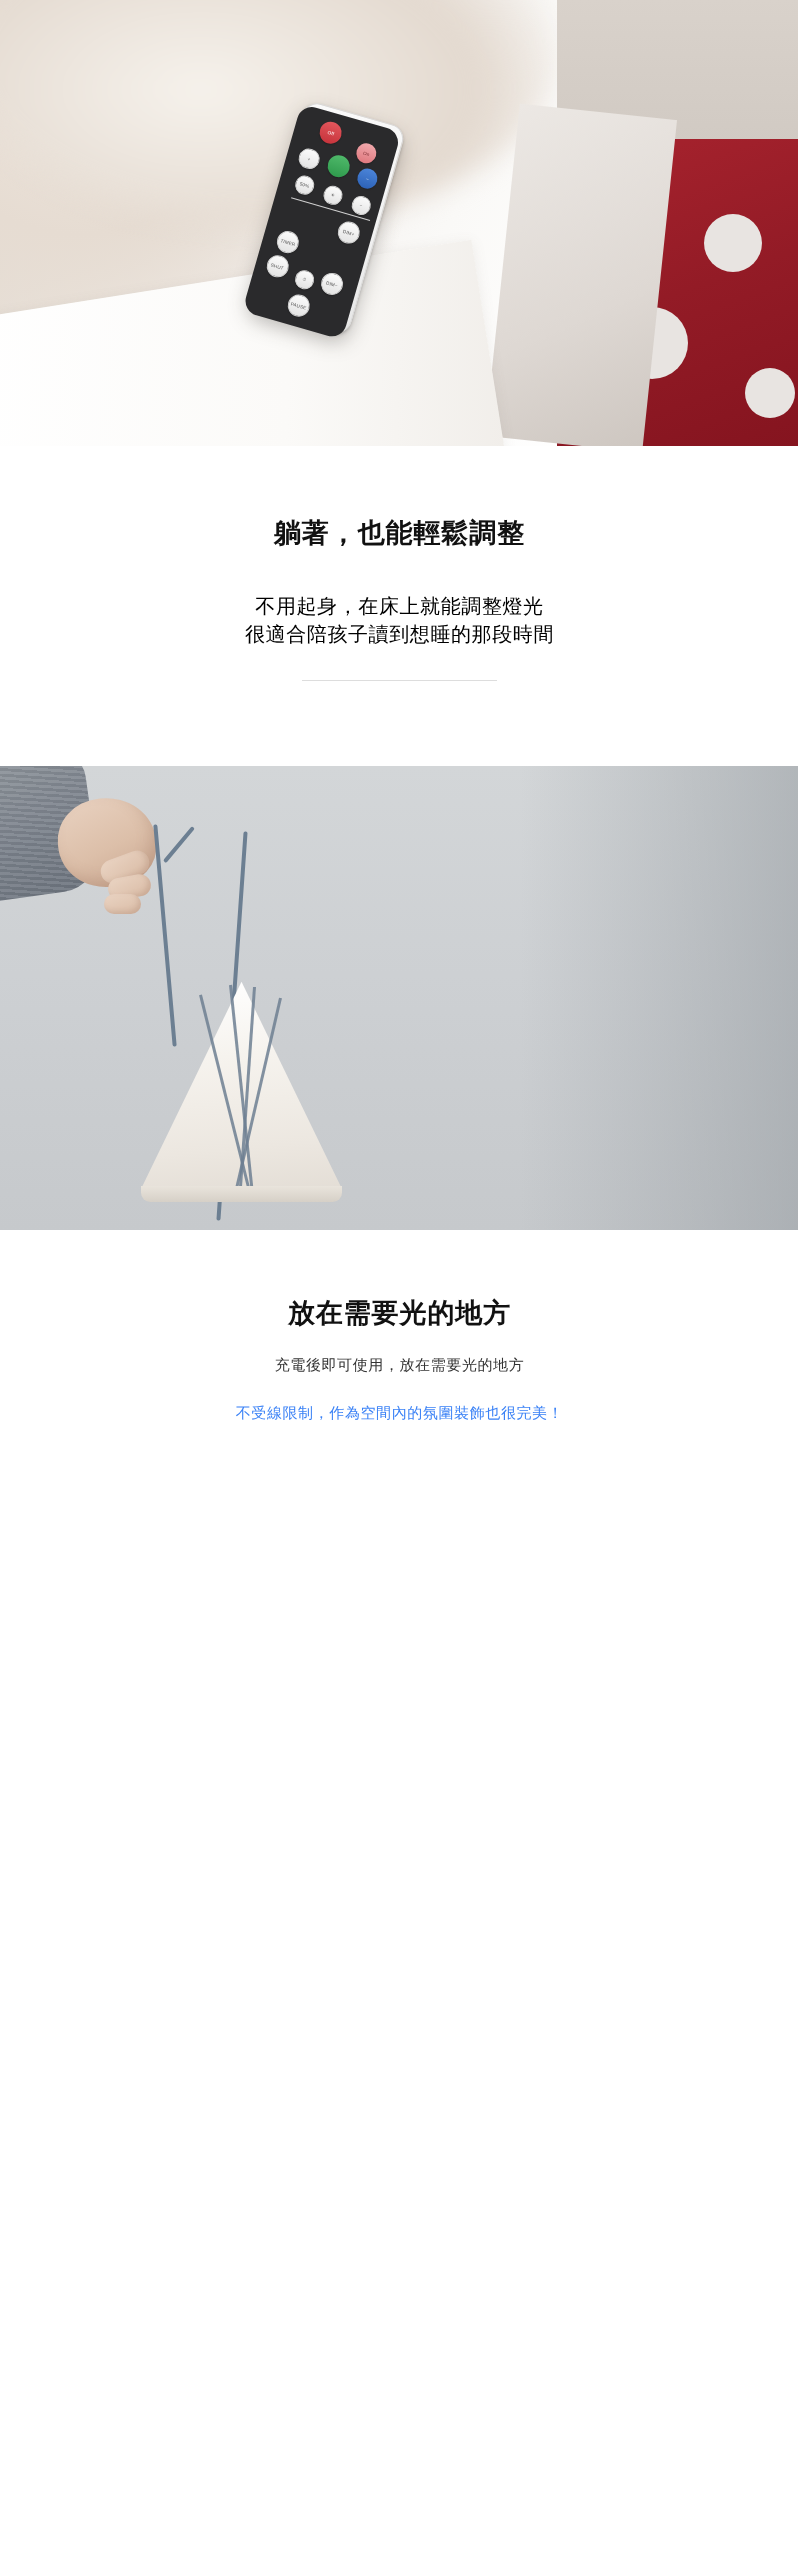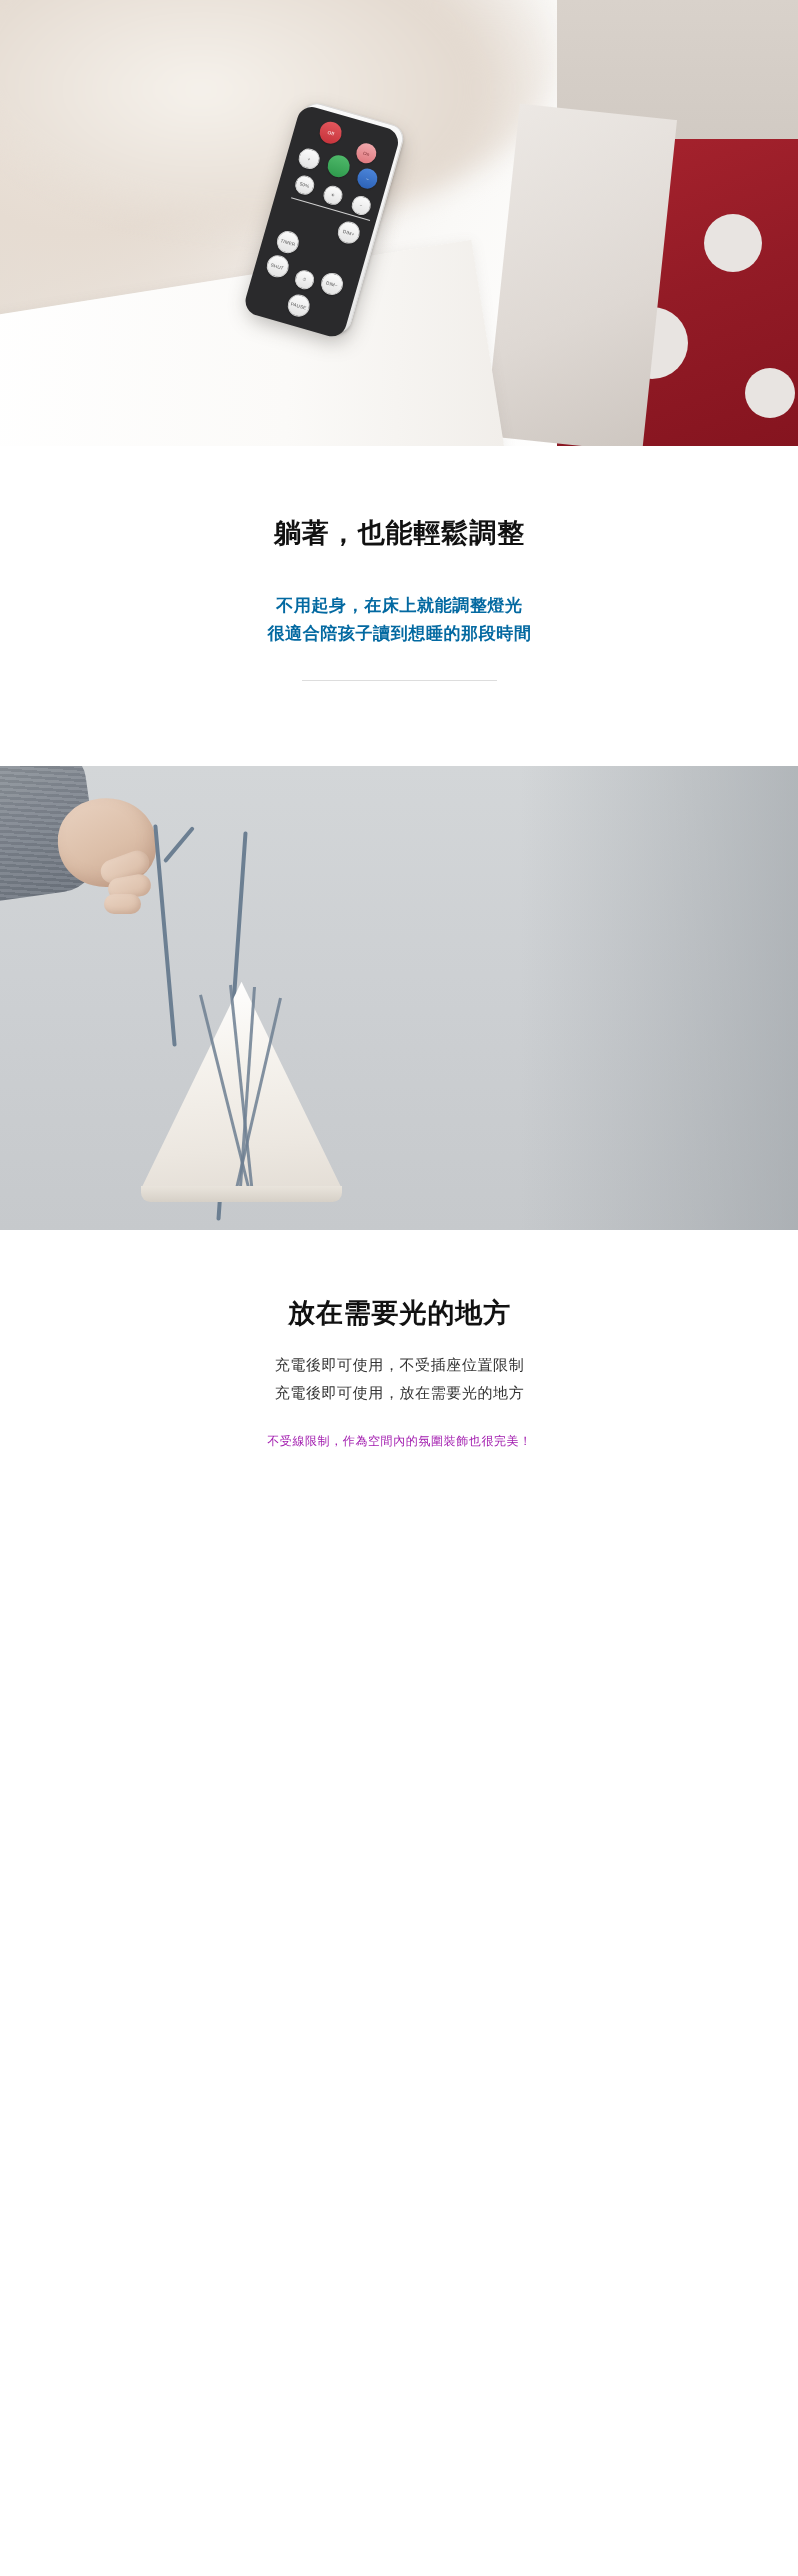--- a/index.html
+++ b/index.html
@@ -138,25 +138,24 @@
     margin-top: 28px;
   }
   .sub-line {
     font-size: 15px;
     line-height: 28px;
     color: #333333;
     letter-spacing: 0.6px;
   }
   .para-gap { height: 20.4px; }
   .body-line {
-    font-size: 17px;
+    font-size: 20px;
     line-height: 28px;
-    color: #0369a1;
+    color: #000000;
     letter-spacing: 0.6px;
-    font-weight: bold;
   }
   .rule {
     width: 195px;
     height: 0.9px;
     background: #dddddd;
     margin: 32px auto 0;
   }
   .spacer-lg { height: 59px; }
 
   
@@ -238,23 +237,23 @@
     position: absolute;
     left: 141px; top: 420px;
     width: 201px; height: 16.7px;
     background: linear-gradient(180deg, #e9e4dc 0%, #d6d0c7 100%);
     border-radius: 0 0 9.3px 9.3px;
   }
 
   
   .text-block.bottom { padding: 37px 37px 37px; }
   .emph-line {
-    font-size: 12px;
+    font-size: 15px;
     line-height: 28px;
-    color: #a21caf;
+    color: #3b82f6;
     letter-spacing: 0.6px;
   }
 </style>
 </head>
 <body>
 
 <div class="page">
 
   <div class="photo-block photo-remote">
     <div class="remote-scene">
@@ -312,20 +311,19 @@
       <div class="shade-stripe s3"></div>
       <div class="shade-stripe s1"></div>
       <div class="shade-stripe s2"></div>
       <div class="shade-stripe s4"></div>
       <div class="shade-base"></div>
     </div>
   </div>
 
   <div class="text-block bottom">
     <div class="heading">放在需要光的地方</div>
-    <div class="sub-line">充電後即可使用，不受插座位置限制</div>
     <div class="sub-line">充電後即可使用，放在需要光的地方</div>
     <div class="para-gap"></div>
     <div class="emph-line">不受線限制，作為空間內的氛圍裝飾也很完美！</div>
   </div>
 
 </div>
 
 
 </body></html>

